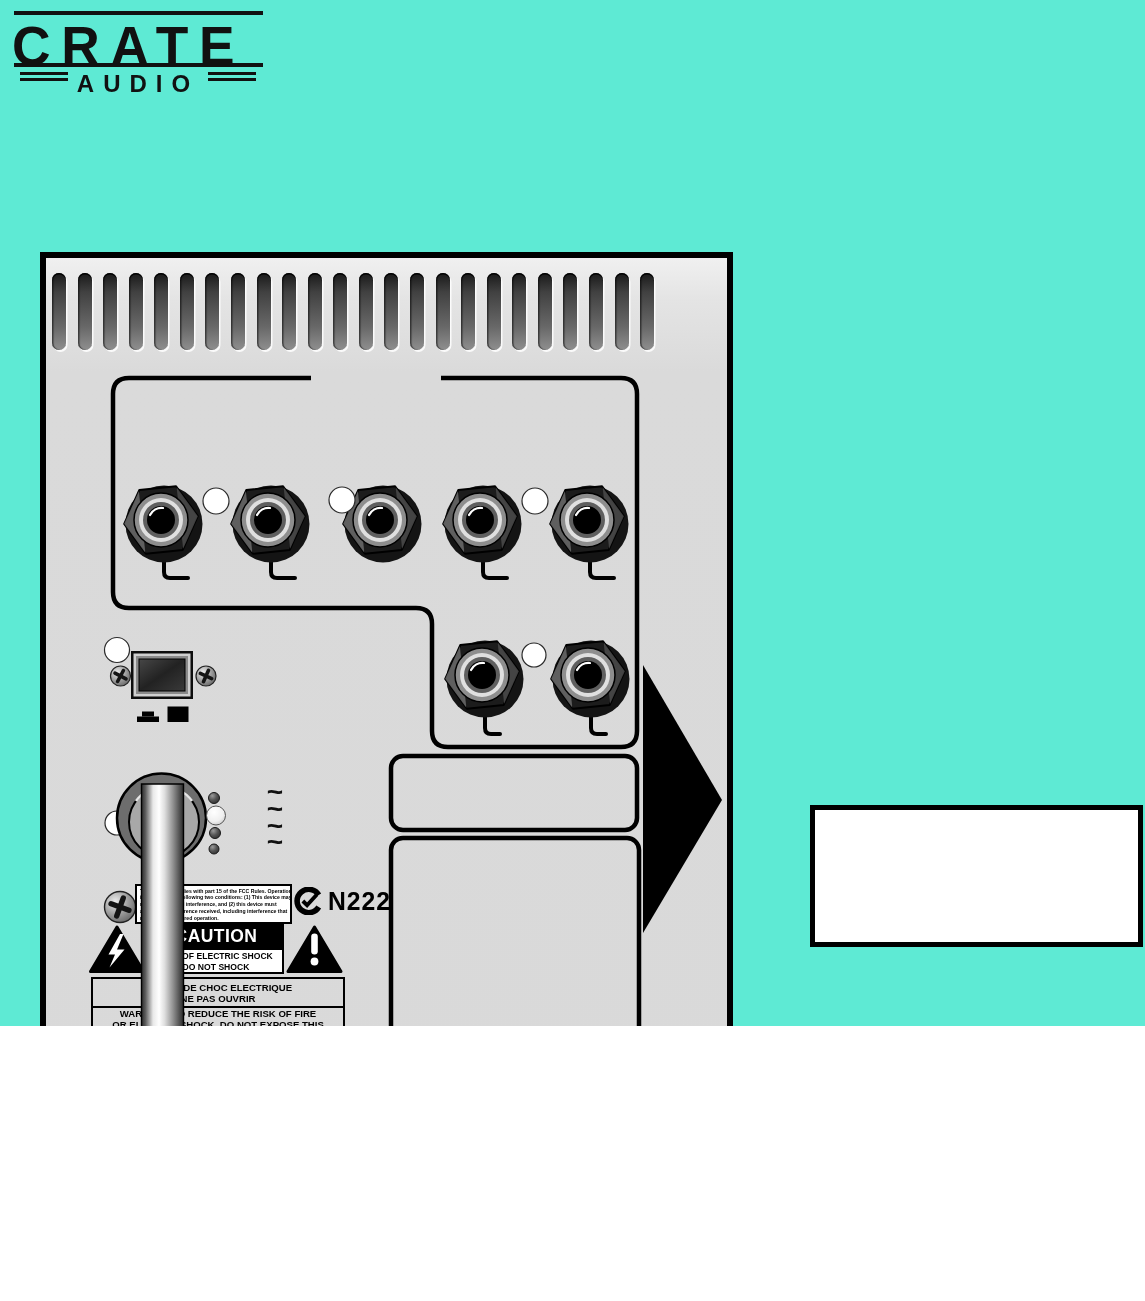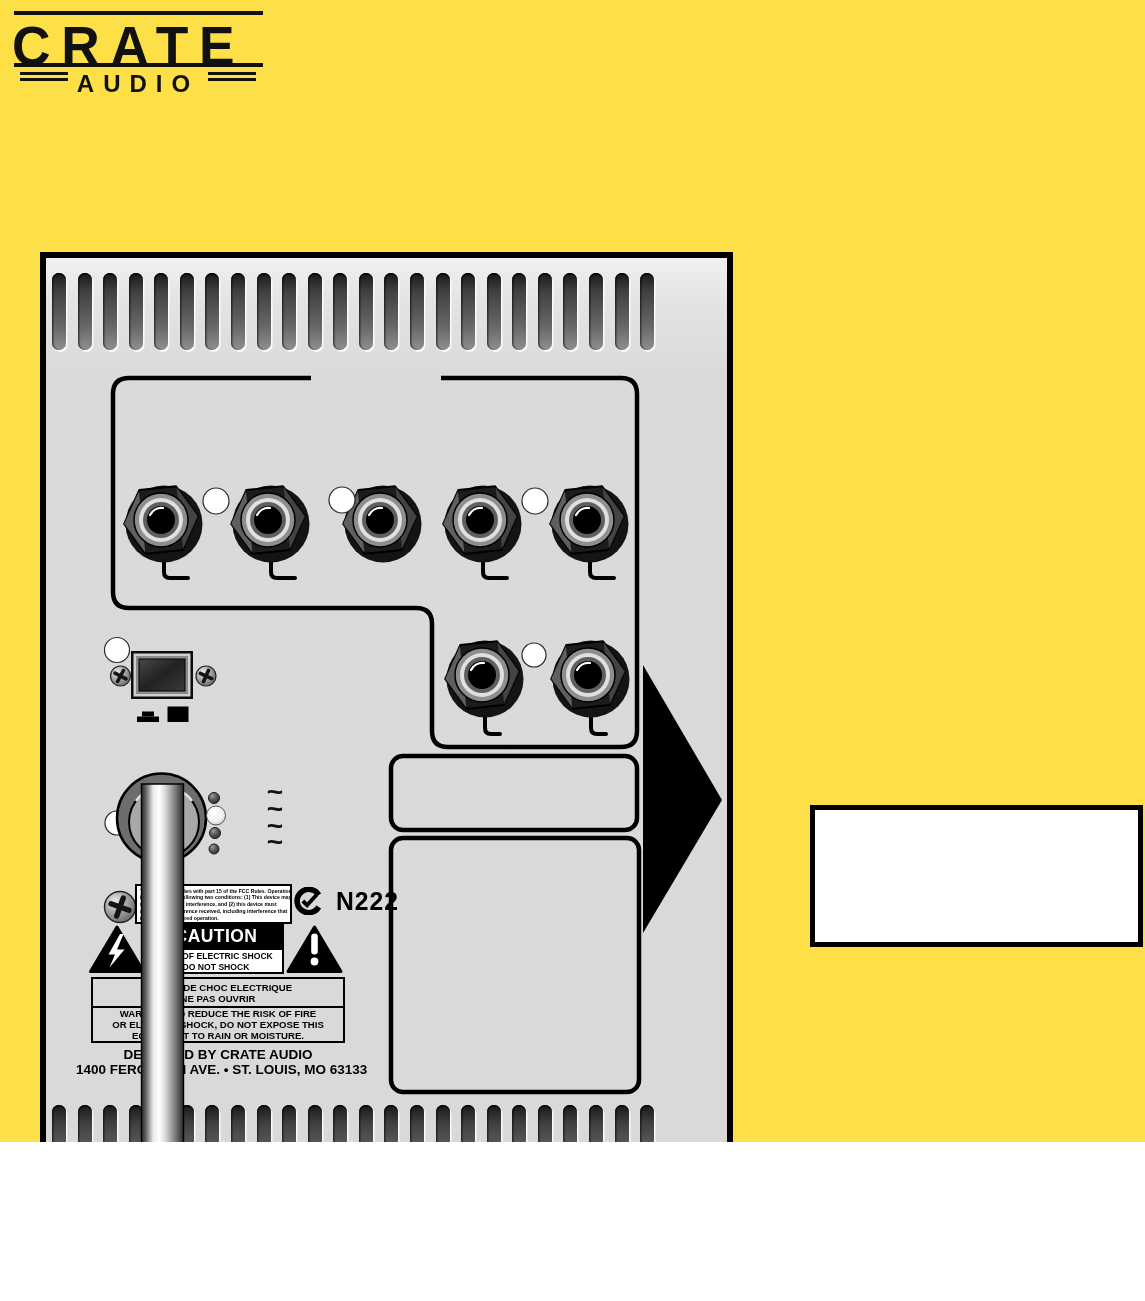--- a/index.html
+++ b/index.html
@@ -1,16 +1,16 @@
 <!DOCTYPE html>
 <html><head>
 <meta charset="utf-8">
 <style>
   html,body{margin:0;padding:0;background:#fff;}
-  #page{position:relative;width:1145px;height:1142px;background:#fde047;overflow:hidden;
+  #page{position:relative;width:1145px;height:1026px;background:#5eead4;overflow:hidden;
         font-family:"Liberation Sans",sans-serif;}
   .abs{position:absolute;}
 
   
   #logo{left:12px;top:8px;width:252px;height:92px;}
   .logo-bar{position:absolute;background:#111;}
   #logo-title{position:absolute;left:0;top:13px;width:252px;font-weight:700;font-size:55px;
               letter-spacing:11px;color:#111;line-height:50px;white-space:nowrap;
               transform:scaleX(.97);transform-origin:left center;}
   #logo-sub{position:absolute;left:0;top:64px;width:252px;text-align:center;font-weight:700;
@@ -26,21 +26,21 @@
   svg.layer{position:absolute;left:0;top:0;z-index:2;pointer-events:none;}
   #textlayer{z-index:3;}
   #cablelayer{z-index:4;}
 
   
   .lbl{position:absolute;color:#000;font-weight:700;}
   #fcc-box{left:135px;top:884px;width:157px;height:40px;box-sizing:border-box;background:#fff;
            border:2px solid #000;padding:1.5px 3px;overflow:hidden;}
   #fcc-box .ln{font-size:5.6px;line-height:6.9px;font-weight:700;white-space:nowrap;
                transform:scaleX(.92);transform-origin:left center;}
-  #ctick{left:294px;top:886px;height:30px;display:flex;align-items:center;gap:14px;}
+  #ctick{left:294px;top:886px;height:30px;display:flex;align-items:center;gap:6px;}
   #ctick-code{font-size:26px;font-weight:700;letter-spacing:1px;transform:scaleX(.95);
               transform-origin:left center;}
   #caution-bar{left:148px;top:923px;width:136px;height:25px;background:#000;color:#fff;
                display:flex;align-items:center;justify-content:center;font-size:19px;
                letter-spacing:.5px;}
   #caution-bar span{transform:scaleX(.92);}
   #risk-box{left:148px;top:948px;width:136px;height:26px;box-sizing:border-box;background:#fff;
             border:2px solid #000;text-align:center;font-size:8.6px;line-height:10.5px;
             padding-top:1px;}
   #legal-box{left:91px;top:977px;width:254px;height:66px;box-sizing:border-box;border:2.5px solid #000;}

